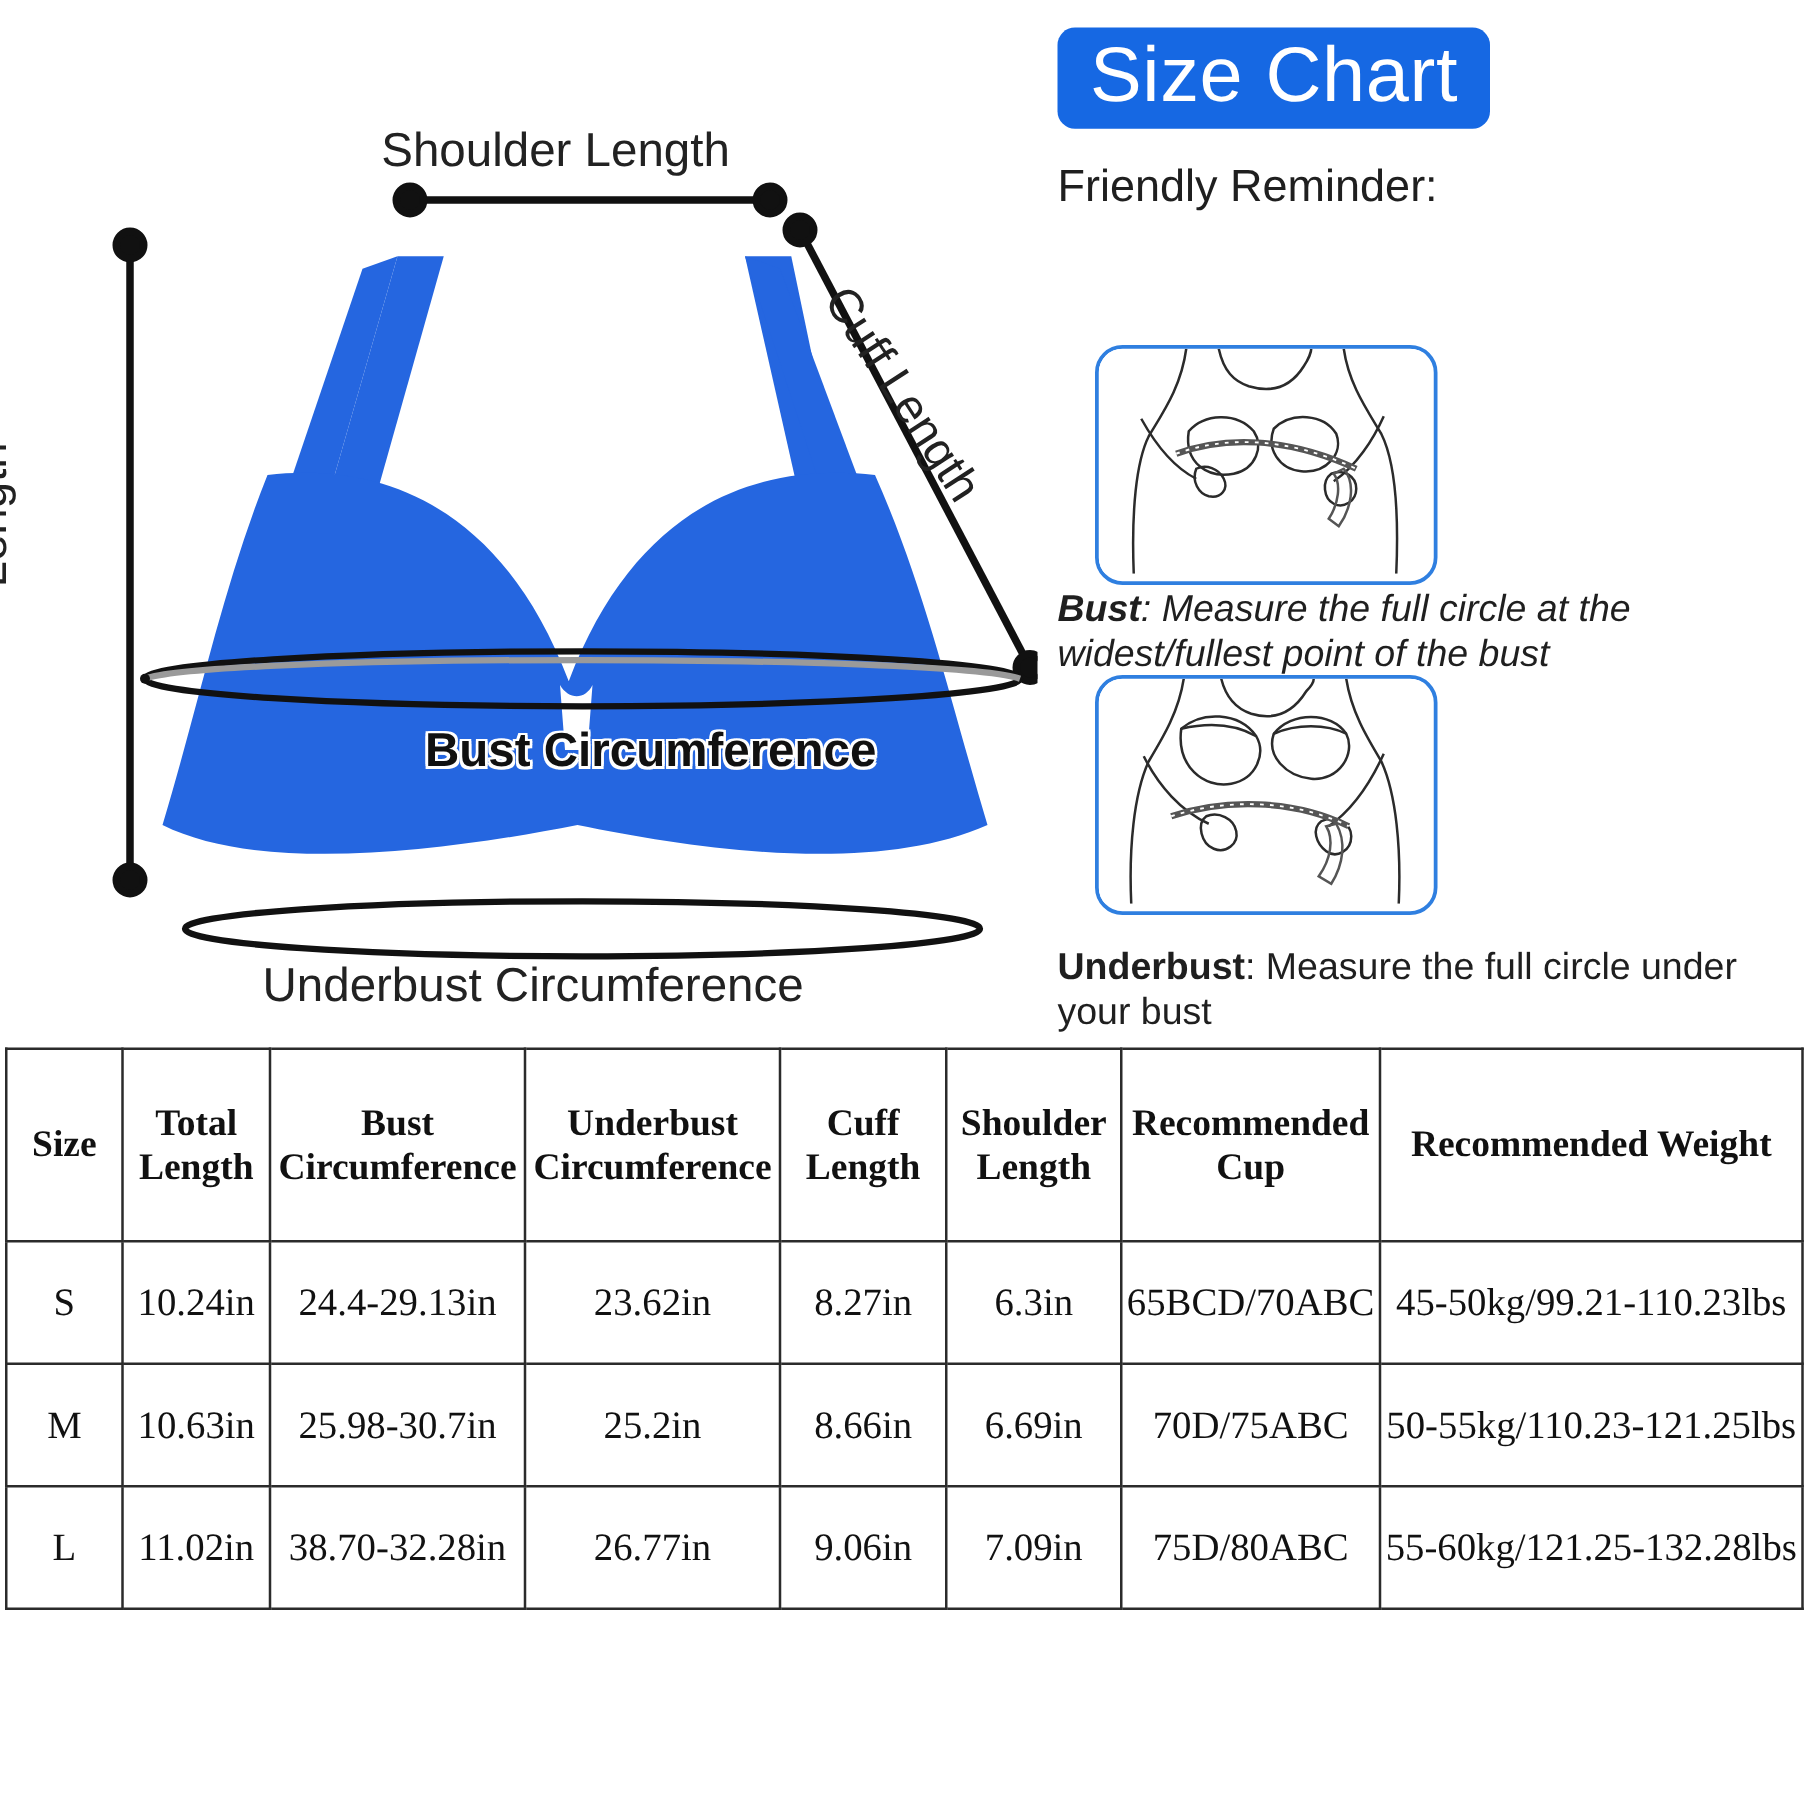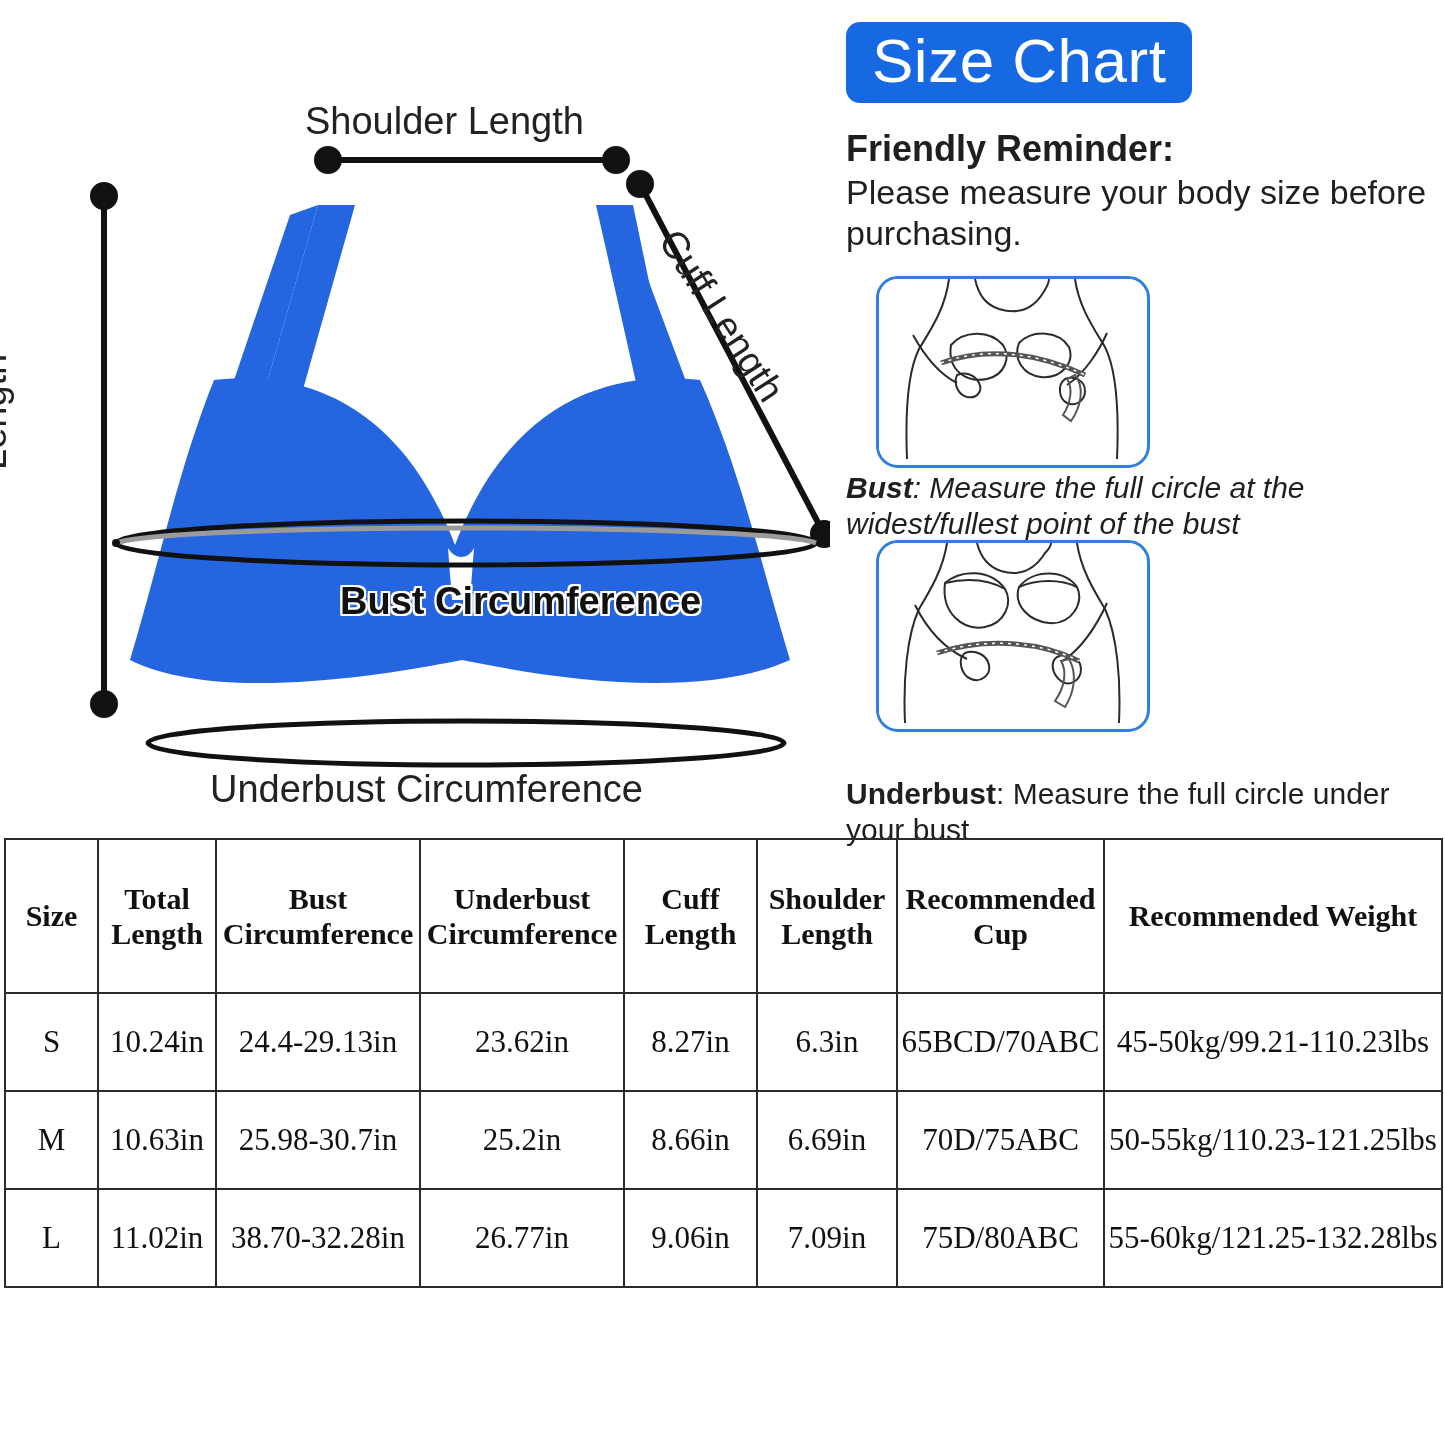--- a/index.html
+++ b/index.html
@@ -78,21 +78,21 @@
     color: #fff;
     font-size: 62px;
     font-weight: normal;
     letter-spacing: 0.5px;
     line-height: 1.05;
   }
   .reminder-title {
     position: absolute;
     left: 14px; top: 128px;
     font-size: 36px;
-    font-weight: bold;
+    font-weight: normal;
     color: #1f1f1f;
   }
   .reminder-body {
     position: absolute;
     left: 14px; top: 172px;
     font-size: 34px;
     line-height: 1.22;
     color: #1f1f1f;
     width: 600px;
   }
@@ -109,21 +109,21 @@
 
   .caption {
     position: absolute;
     font-size: 30px;
     line-height: 1.2;
     color: #1f1f1f;
     width: 590px;
   }
   .caption b { font-weight: bold; }
   .cap-bust { left: 14px; top: 470px; font-style: italic; }
-  .cap-under { left: 14px; top: 776px; }
+  .cap-under { left: 14px; top: 756px; }
 
   
   .table-wrap {
     position: absolute;
     left: 4px; top: 838px;
     width: 1382px;
   }
   table.size-table {
     border-collapse: collapse;
     width: 1437px;
@@ -219,21 +219,20 @@
     <div class="label lbl-cuff">Cuff Length</div>
     <div class="label lbl-bust">Bust Circumference</div>
     <div class="label lbl-underbust">Underbust Circumference</div>
   </div>
 
   <div class="right-panel">
 
     <div class="size-chart-badge">Size Chart</div>
 
     <div class="reminder-title">Friendly Reminder:</div>
-    <div class="reminder-body">Please measure your body size before purchasing.</div>
 
     <div class="photo-box photo-bust">
       <svg width="262" height="180" viewBox="0 0 262 180">
         <rect x="0" y="0" width="262" height="180" fill="#ffffff"></rect>
         <g fill="none" stroke="#2b2b2b" stroke-width="2">
 
           <path d="M70 0 C66 30, 52 50, 40 70 C30 90, 26 130, 28 180"></path>
           <path d="M196 0 C200 28, 214 48, 226 68 C238 92, 240 134, 238 180"></path>
 
           <path d="M96 0 C100 18, 108 26, 120 30 C140 36, 154 30, 164 14 C168 8, 170 2, 170 0"></path>

